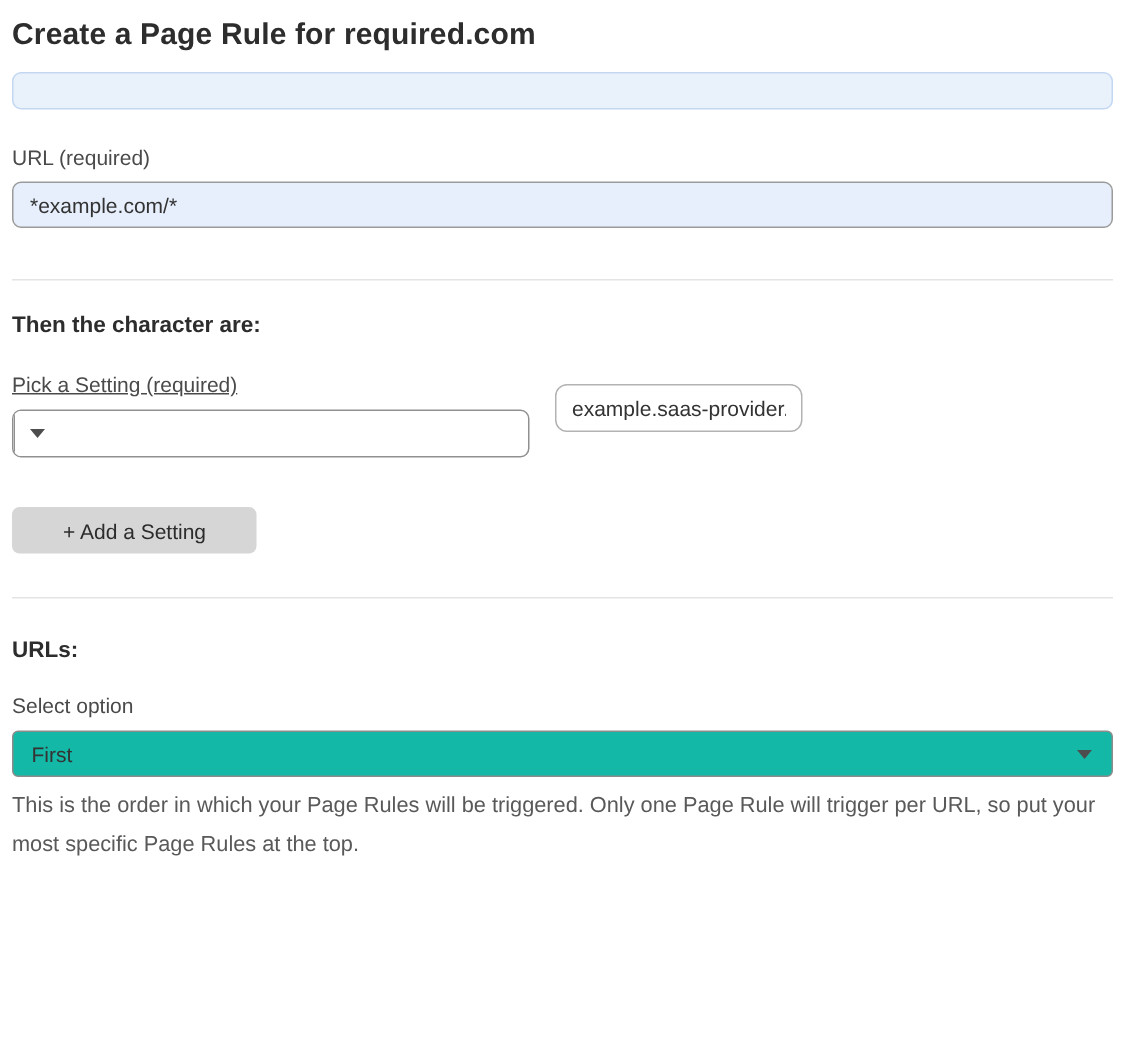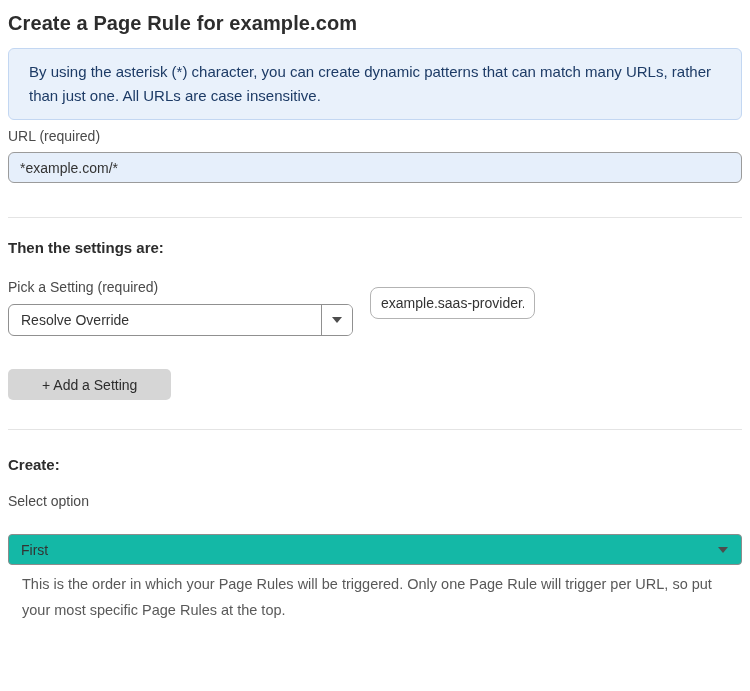--- a/index.html
+++ b/index.html
@@ -33,21 +33,21 @@
   .info-box .info-heading { font-weight: 700; }
   .info-box a.info-link {
     color: #3366cc;
     text-decoration: underline;
     cursor: pointer;
   }
 
   .field-label {
     font-size: 14px;
     color: #4a4a4a;
-    margin-top: 8px;
+    margin-top: 24px;
     margin-bottom: 8px;
   }
 
   .url-input {
     width: 100%;
     height: 31px;
     background: #e6effb;
     border: 1px solid #9b9b9b;
     border-radius: 6px;
     padding: 14px 11px;
@@ -76,20 +76,21 @@
     align-items: flex-start;
     margin-top: 23px;
   }
   .settings-col-left { width: 345px; }
   .settings-col-right { margin-left: 17px; margin-top: 8px; }
 
   .inline-label {
     font-size: 14px;
     color: #4a4a4a;
     margin-bottom: 9px;
+    text-decoration: underline;
   }
 
   .combo {
     display: flex;
     align-items: stretch;
     width: 345px;
     height: 32px;
     background: #ffffff;
     border: 1px solid #909090;
     border-radius: 6px;
@@ -148,21 +149,21 @@
 
   .add-setting-btn { margin-top: 33px; }
 
   .divider-2 { margin-top: 29px; }
 
   .order-heading { margin-top: 26px; }
   .order-select-label {
     font-size: 14px;
     color: #4a4a4a;
     margin-top: 20px;
-    margin-bottom: 25px;
+    margin-bottom: 9px;
   }
   .order-select {
     position: relative;
     width: 100%;
     height: 31px;
     background: #14b8a6;
     border: 1px solid #8c8c8c;
     border-radius: 4px;
     display: flex;
     align-items: center;
@@ -176,61 +177,58 @@
     right: 13px;
     top: 12px;
   }
 
   .help-text {
     margin-top: 6px;
     font-size: 14.5px;
     line-height: 26px;
     color: #595959;
     max-width: 734px;
-    margin-left: 14px;
   }
 </style>
 </head>
 <body>
 
 
 
-<h1 class="page-title">Create a Page Rule for example.com</h1>
+<h1 class="page-title">Create a Page Rule for required.com</h1>
 
 <div class="info-box">
-  <div class="info-body">By using the asterisk (*) character, you can create dynamic patterns that can match many URLs, rather than just one. All URLs are case insensitive.</div>
 </div>
 
 <div class="field-label">URL (required)</div>
 <input class="url-input" type="text" value="*example.com/*" style="">
 
 <hr class="divider divider-1">
 
-<div class="section-heading settings-heading">Then the settings are:</div>
+<div class="section-heading settings-heading">Then the character are:</div>
 
 <div class="settings-row">
   <div class="settings-col-left">
     <div class="inline-label">Pick a Setting (required)</div>
     <div class="combo">
-      <div class="combo-value">Resolve Override</div>
       <div class="combo-arrow-cell">
         <span class="tri-down"></span>
       </div>
     </div>
   </div>
   <div class="settings-col-right">
     <input class="value-input" type="text" value="example.saas-provider.c" style="">
   </div>
 </div>
 
 <button class="btn btn-gray add-setting-btn">+ Add a Setting</button>
 
 <hr class="divider divider-2">
 
-<div class="section-heading order-heading">Create:</div>
+<div class="section-heading order-heading">URLs:</div>
 
 <div class="order-select-label">Select option</div>
 <div class="order-select">
   <span>First</span>
   <span class="tri-down"></span>
 </div>
 
 <div class="help-text">This is the order in which your Page Rules will be triggered. Only one Page Rule will trigger per URL, so put your most specific Page Rules at the top.</div>
 
 

